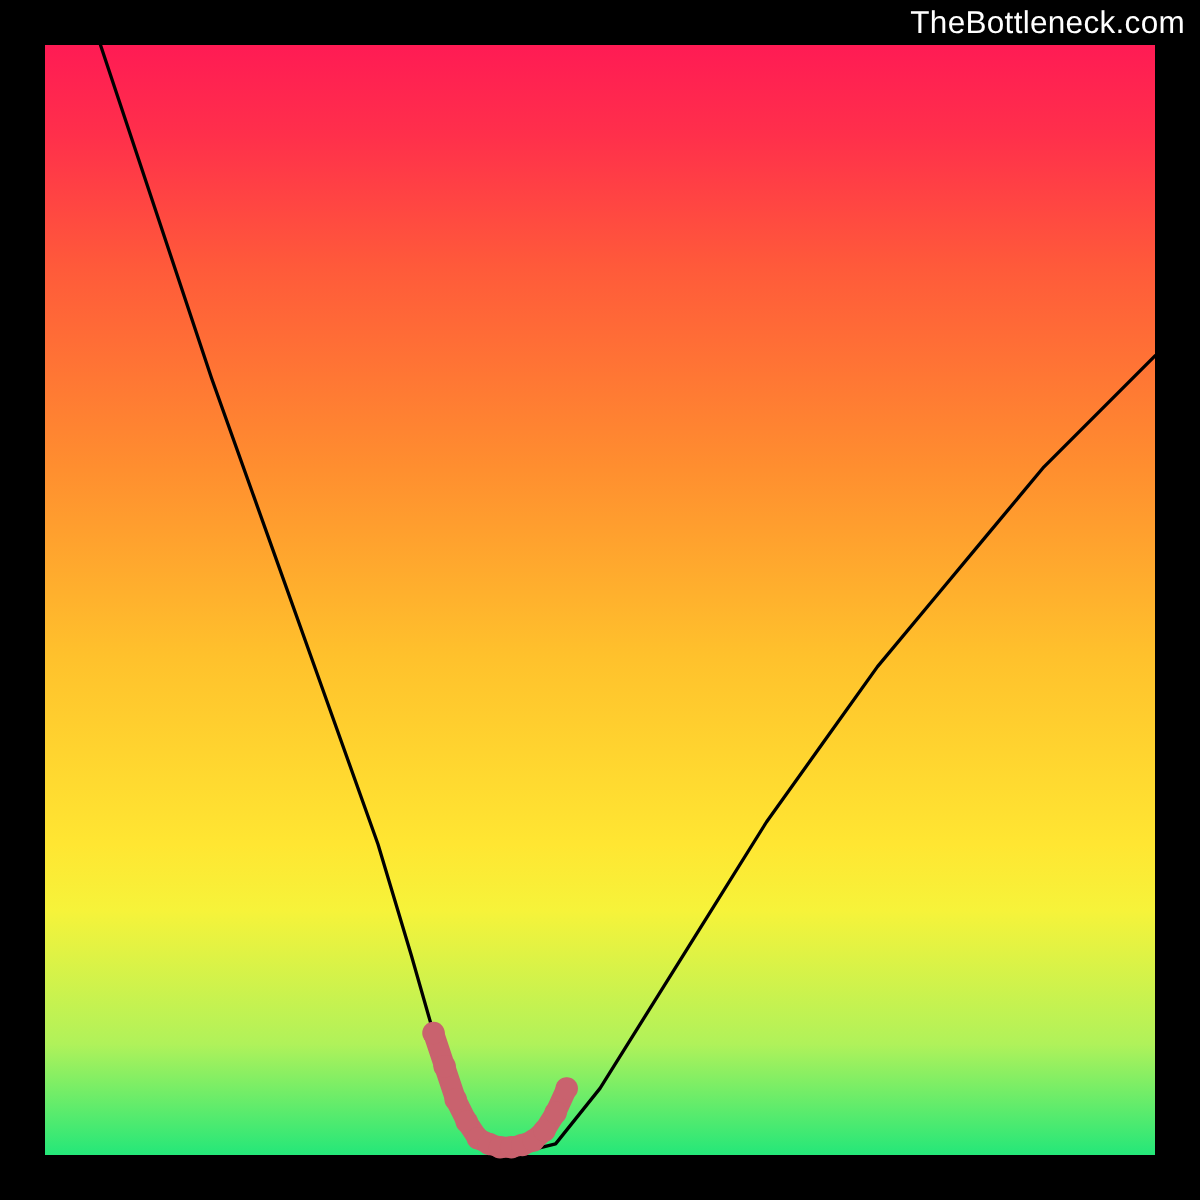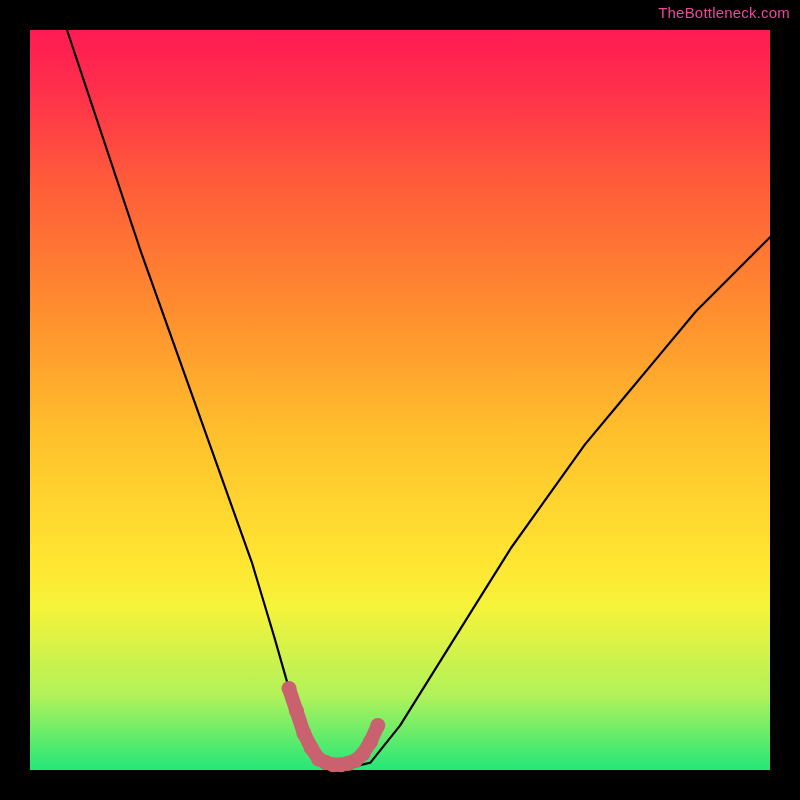--- a/index.html
+++ b/index.html
@@ -39,22 +39,22 @@
     left: 0;
     top: 0;
     width: 740px;
     height: 740px;
     overflow: visible;
   }
   .watermark {
     position: absolute;
     top: 4px;
     right: 10px;
-    color: #ec4899;
-    font-size: 15px;
+    color: #ffffff;
+    font-size: 21px;
     font-weight: 500;
     letter-spacing: 0.2px;
     font-family: Arial, Helvetica, sans-serif;
   }
 </style>
 </head>
 <body>
 
 <div class="frame">
 

